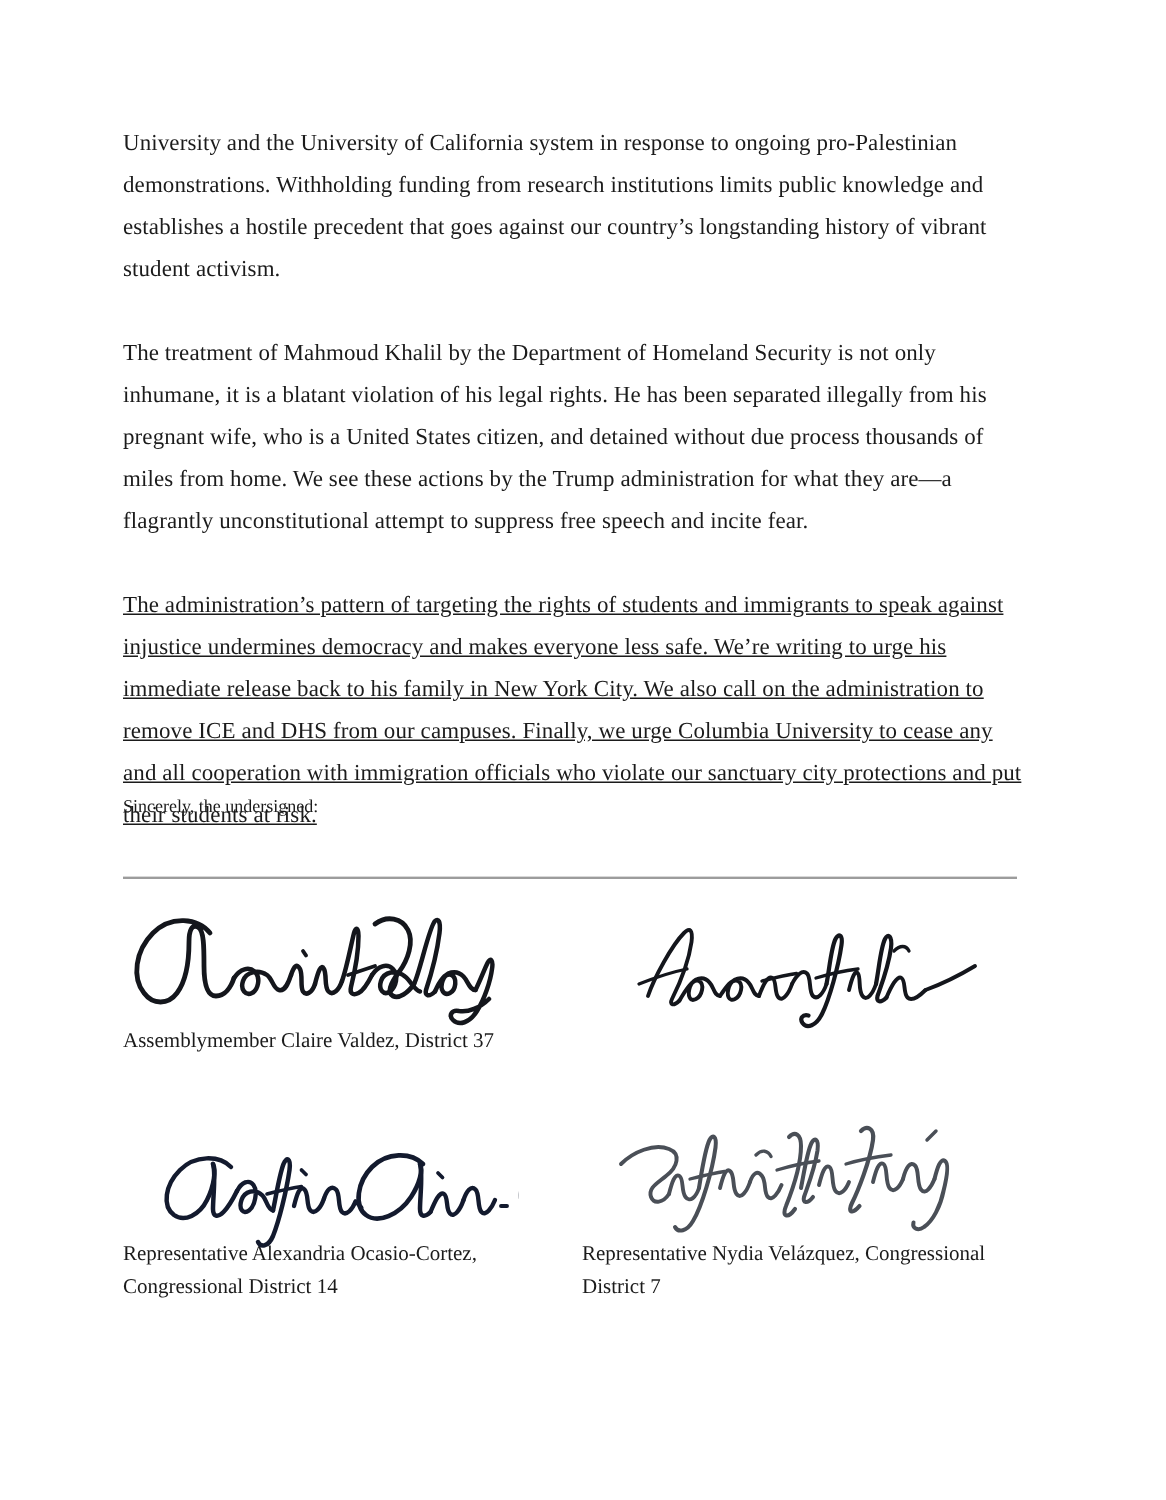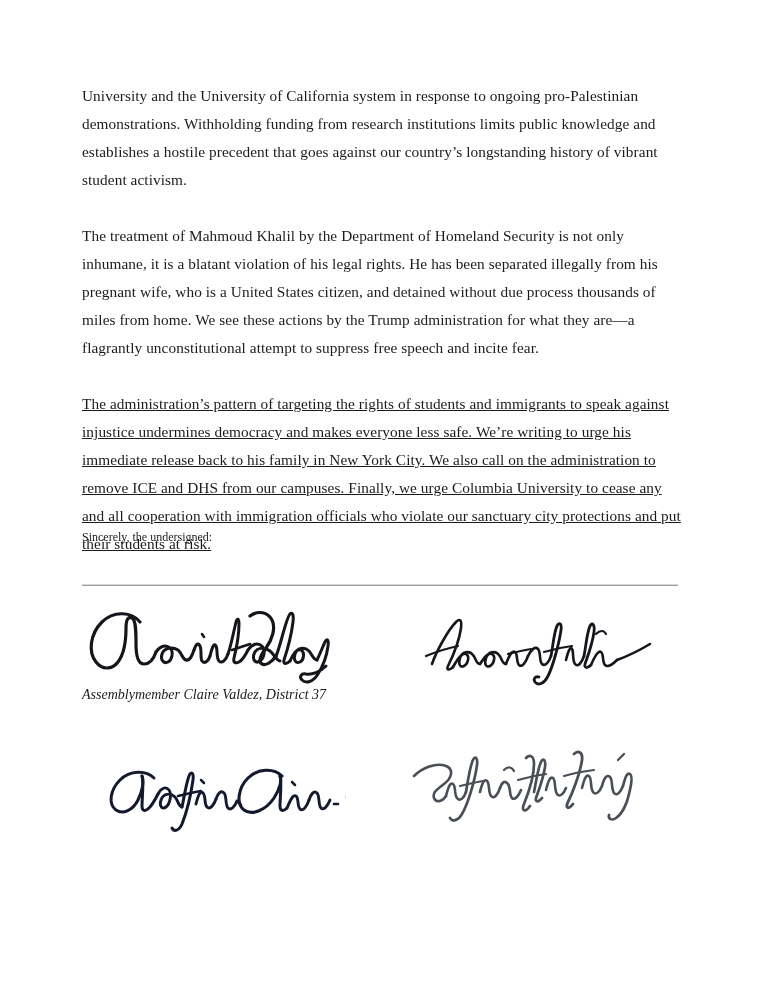--- a/index.html
+++ b/index.html
@@ -58,21 +58,20 @@
     width: 596px;
     height: 2px;
     background: linear-gradient(to bottom, #d8d8d8 0%, #d8d8d8 50%, #9c9c9c 50%, #9c9c9c 100%);
   }
 
   .sig-grid {
     position: absolute;
     left: 82px;
     top: 596px;
     width: 600px;
-    font-style: italic;
   }
 
   .sig-row {
     position: relative;
     width: 600px;
   }
   .sig-row.row-1 { height: 142px; }
   .sig-row.row-2 { height: 150px; }
 
   .sig-cell {
@@ -184,20 +183,22 @@
               <path d="M191 56 C194 49, 197 42, 200 44 C203 46, 201 54, 204 57 C207 60, 211 54, 213 48" stroke-width="2.9"></path>
               <path d="M196 30 L199 33" stroke-width="2.5"></path>
               <path d="M213 48 C215 42, 218 38, 221 41 C224 44, 222 53, 225 56 C228 59, 232 53, 234 48" stroke-width="2.9"></path>
               <path d="M238 52 L242 52" stroke-width="2.6"></path>
               <path d="M288 26 C282 18, 268 18, 259 27 C250 36, 249 50, 256 56 C263 62, 274 58, 281 48" stroke-width="3.1"></path>
               <path d="M281 48 C284 42, 288 26, 292 20 C294 17, 296 18, 295 26 C293 40, 287 60, 282 72 C278 80, 272 82, 269 78 C267 75, 269 72, 273 73" stroke-width="3"></path>
               <path d="M276 42 C284 40, 292 38, 299 37" stroke-width="2.4"></path>
             </g>
           </svg>
         </div>
+        <div class="sig-caption">Representative Alexandria Ocasio-Cortez,
+Congressional District 14</div>
       </div>
 
       <div class="sig-cell col-right">
         <div class="sig-ink">
           <svg width="250" height="84" viewBox="0 0 250 84" style="left:8px; top:-2px;">
             <g fill="none" stroke="#4a4f57" stroke-linecap="round" stroke-linejoin="round">
               <path d="M18 36 C26 28, 40 22, 50 26 C58 29, 56 38, 48 44 C42 49, 36 52, 38 58 C40 63, 46 62, 50 56" stroke-width="2.6"></path>
               <path d="M50 56 C52 48, 54 42, 57 44 C60 46, 58 54, 61 58 C64 62, 68 58, 70 52" stroke-width="2.6"></path>
               <path d="M70 52 C72 40, 74 26, 77 20 C79 16, 82 17, 81 25 C79 40, 72 64, 66 74 C62 81, 56 82, 54 78" stroke-width="2.7"></path>
               <path d="M64 46 C72 44, 80 42, 87 41" stroke-width="2.2"></path>
@@ -210,19 +211,21 @@
               <path d="M150 50 C152 42, 154 36, 157 38 C160 40, 158 50, 161 54 C164 58, 168 53, 170 48" stroke-width="2.6"></path>
               <path d="M178 14 C182 10, 187 12, 186 20 C184 34, 176 54, 172 62 C169 68, 172 70, 177 64" stroke-width="2.8"></path>
               <path d="M168 36 C178 33, 190 31, 198 30" stroke-width="2.2"></path>
               <path d="M186 48 C188 40, 190 34, 193 36 C196 38, 194 48, 197 52 C200 56, 204 51, 206 46" stroke-width="2.6"></path>
               <path d="M206 46 C208 38, 211 34, 214 37 C217 40, 215 49, 218 53 C221 57, 225 51, 227 46" stroke-width="2.6"></path>
               <path d="M227 46 C229 38, 231 32, 234 34 C237 36, 235 46, 233 54 C231 64, 226 74, 220 78 C216 81, 212 79, 213 75" stroke-width="2.7"></path>
               <path d="M222 20 L228 14" stroke-width="2.3"></path>
             </g>
           </svg>
         </div>
+        <div class="sig-caption">Representative Nydia Velázquez, Congressional
+District 7</div>
       </div>
 
     </div>
 
   </div>
 
 </div>
 
 </body></html>

